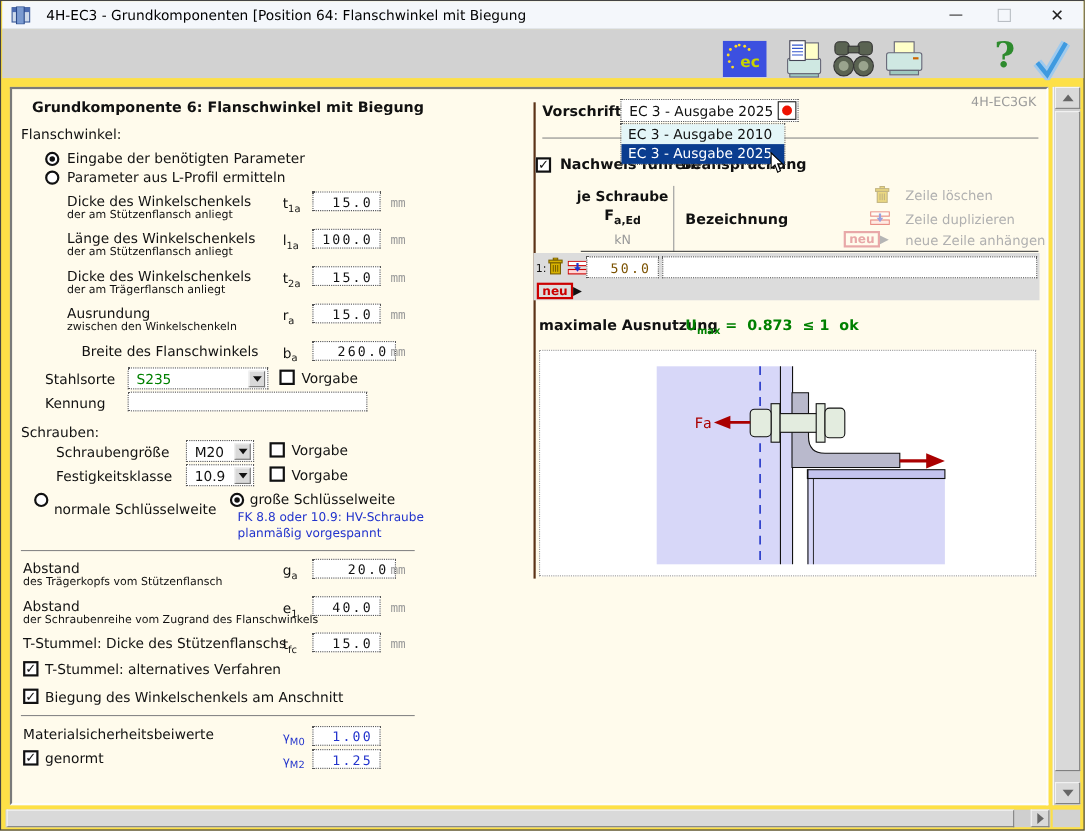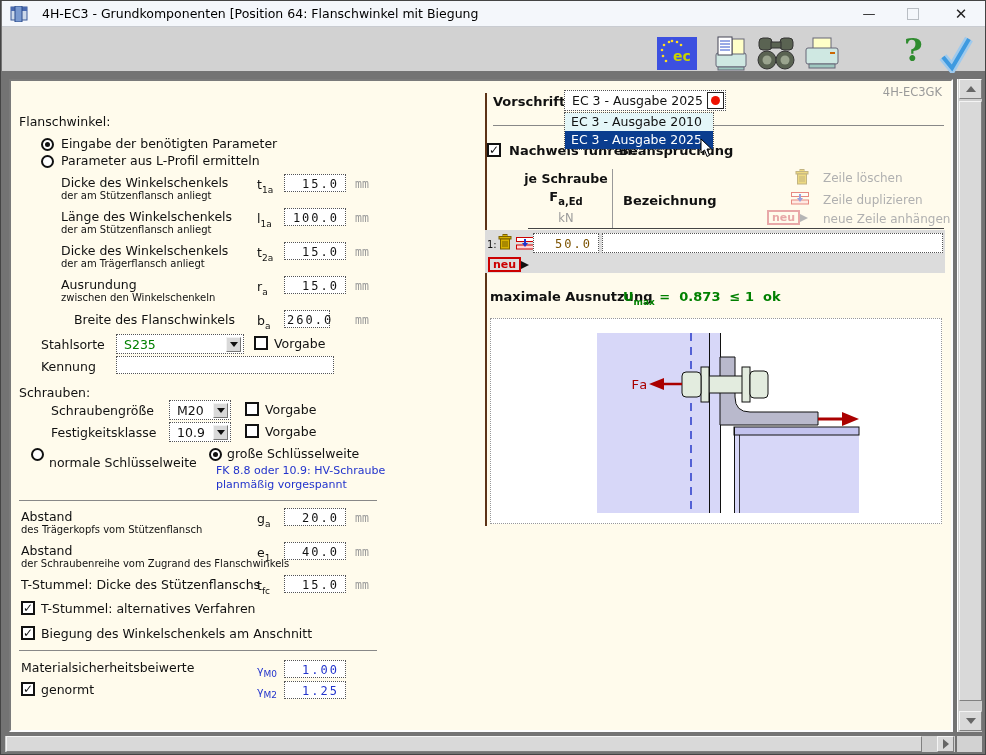--- a/index.html
+++ b/index.html
@@ -1,17 +1,17 @@
 <!DOCTYPE html>
 <html><head>
 <meta charset="utf-8">
 <style>
   html,body{margin:0;padding:0;background:#555;}
   *{box-sizing:border-box;}
-  #win{position:relative;width:986px;height:755px;background:#737373;border:1px solid #444;
+  #win{position:relative;width:986px;height:755px;background:#fde047;border:1px solid #444;
        font-family:"DejaVu Sans",sans-serif;color:#111;overflow:hidden;}
   .abs{position:absolute;}
   
   #titlebar{left:1px;top:0;width:984px;height:26px;background:#f4f7fb;border-bottom:1px solid #c9ccd1;
             display:flex;align-items:center;}
   #title-text{font-size:12.5px;margin-left:8px;color:#000;}
   .wctl{font-size:13px;color:#222;width:30px;text-align:center;}
   #toolbar{left:1px;top:26px;width:984px;height:44px;background:#d2d2d2;}
   #content{left:8px;top:78px;width:944px;height:653px;background:#fffbec;
            border:2px solid;border-color:#7a7a7a #fdfdfd #fdfdfd #7a7a7a;}
@@ -128,20 +128,21 @@
     </svg>
     <span class="abs" style="left:902px;top:4px;font-family:'DejaVu Serif',serif;font-weight:bold;font-size:32px;color:#2e8b2e;">?</span>
     <svg class="abs" style="left:936px;top:6px;" width="36" height="40" viewBox="0 0 36 40">
       <path d="M5 24 L14 35 L31 6" stroke="#9fcaed" stroke-width="9" fill="none"></path>
       <path d="M5 24 L14 35 L31 6" stroke="#3e9ae0" stroke-width="4" fill="none"></path>
     </svg>
   </div>
 
   <div class="abs" id="content">
 
+    <div class="abs lbl bold" style="left:18px;top:10px;font-size:13px;">Grundkomponente 6:  Flanschwinkel mit Biegung</div>
     <div class="abs lbl" style="left:8px;top:33px;">Flanschwinkel:</div>
 
     <span class="radio sel" style="left:30px;top:57px;"></span>
     <span class="abs lbl" style="left:50px;top:55px;">Eingabe der benötigten Parameter</span>
     <span class="radio" style="left:30px;top:74px;"></span>
     <span class="abs lbl" style="left:50px;top:72px;">Parameter aus L-Profil ermitteln</span>
 
     <span class="abs lbl" style="left:50px;top:94px;">Dicke des Winkelschenkels</span>
     <span class="abs sublbl" style="left:50px;top:109px;">der am Stützenflansch anliegt</span>
     <span class="abs sym" style="left:246px;top:96px;"><span>t</span><sub>1a</sub></span>
@@ -161,21 +162,21 @@
     <span class="abs unit" style="left:344px;top:164px;">mm</span>
 
     <span class="abs lbl" style="left:50px;top:196px;text-align:right;">Ausrundung</span>
     <span class="abs sublbl" style="left:50px;top:211px;">zwischen den Winkelschenkeln</span>
     <span class="abs sym" style="left:246px;top:198px;"><span>r</span><sub>a</sub></span>
     <div class="abs fld" style="left:273px;top:195px;width:62px;">15.0</div>
     <span class="abs unit" style="left:344px;top:198px;">mm</span>
 
     <span class="abs lbl" style="left:30px;top:231px;margin-left:33px;">Breite des Flanschwinkels</span>
     <span class="abs sym" style="left:246px;top:232px;"><span>b</span><sub>a</sub></span>
-    <div class="abs fld" style="left:273px;top:229px;width:46px;">260.0</div>
+    <div class="abs fld" style="left:273px;top:229px;width:76px;">260.0</div>
     <span class="abs unit" style="left:344px;top:232px;">mm</span>
 
     <span class="abs lbl" style="left:30px;top:256px;">Stahlsorte</span>
     <div class="abs combo" style="left:105px;top:253px;width:128px;height:20px;">
       <span class="green-val">S235</span>
       <span class="dbtn">
           <span class="tri-down"></span>
         </span>
     </div>
     <span class="abs cb" style="left:243px;top:255px;"></span>
@@ -210,21 +211,21 @@
     <span class="radio sel" style="left:198px;top:367px;"></span>
     <span class="abs lbl" style="left:216px;top:365px;">große Schlüsselweite</span>
     <span class="abs hint" style="left:205px;top:383px;">FK 8.8 oder 10.9: HV-Schraube</span>
     <span class="abs hint" style="left:205px;top:397px;">planmäßig vorgespannt</span>
 
     <div class="abs divider" style="left:8px;top:419px;width:358px;"></div>
 
     <span class="abs lbl" style="left:10px;top:428px;">Abstand</span>
     <span class="abs sublbl" style="left:10px;top:443px;">des Trägerkopfs vom Stützenflansch</span>
     <span class="abs sym" style="left:246px;top:430px;"><span>g</span><sub>a</sub></span>
-    <div class="abs fld" style="left:273px;top:427px;width:62px;">20.0</div>
+    <div class="abs fld" style="left:273px;top:427px;width:76px;">20.0</div>
     <span class="abs unit" style="left:344px;top:430px;">mm</span>
 
     <span class="abs lbl" style="left:10px;top:462px;">Abstand</span>
     <span class="abs sublbl" style="left:10px;top:477px;">der Schraubenreihe vom Zugrand des Flanschwinkels</span>
     <span class="abs sym" style="left:246px;top:464px;"><span>e</span><sub>1</sub></span>
     <div class="abs fld" style="left:273px;top:461px;width:62px;">40.0</div>
     <span class="abs unit" style="left:344px;top:464px;">mm</span>
 
     <span class="abs lbl" style="left:10px;top:496px;">T-Stummel: Dicke des Stützenflanschs</span>
     <span class="abs sym" style="left:246px;top:497px;"><span>t</span><sub>fc</sub></span>

